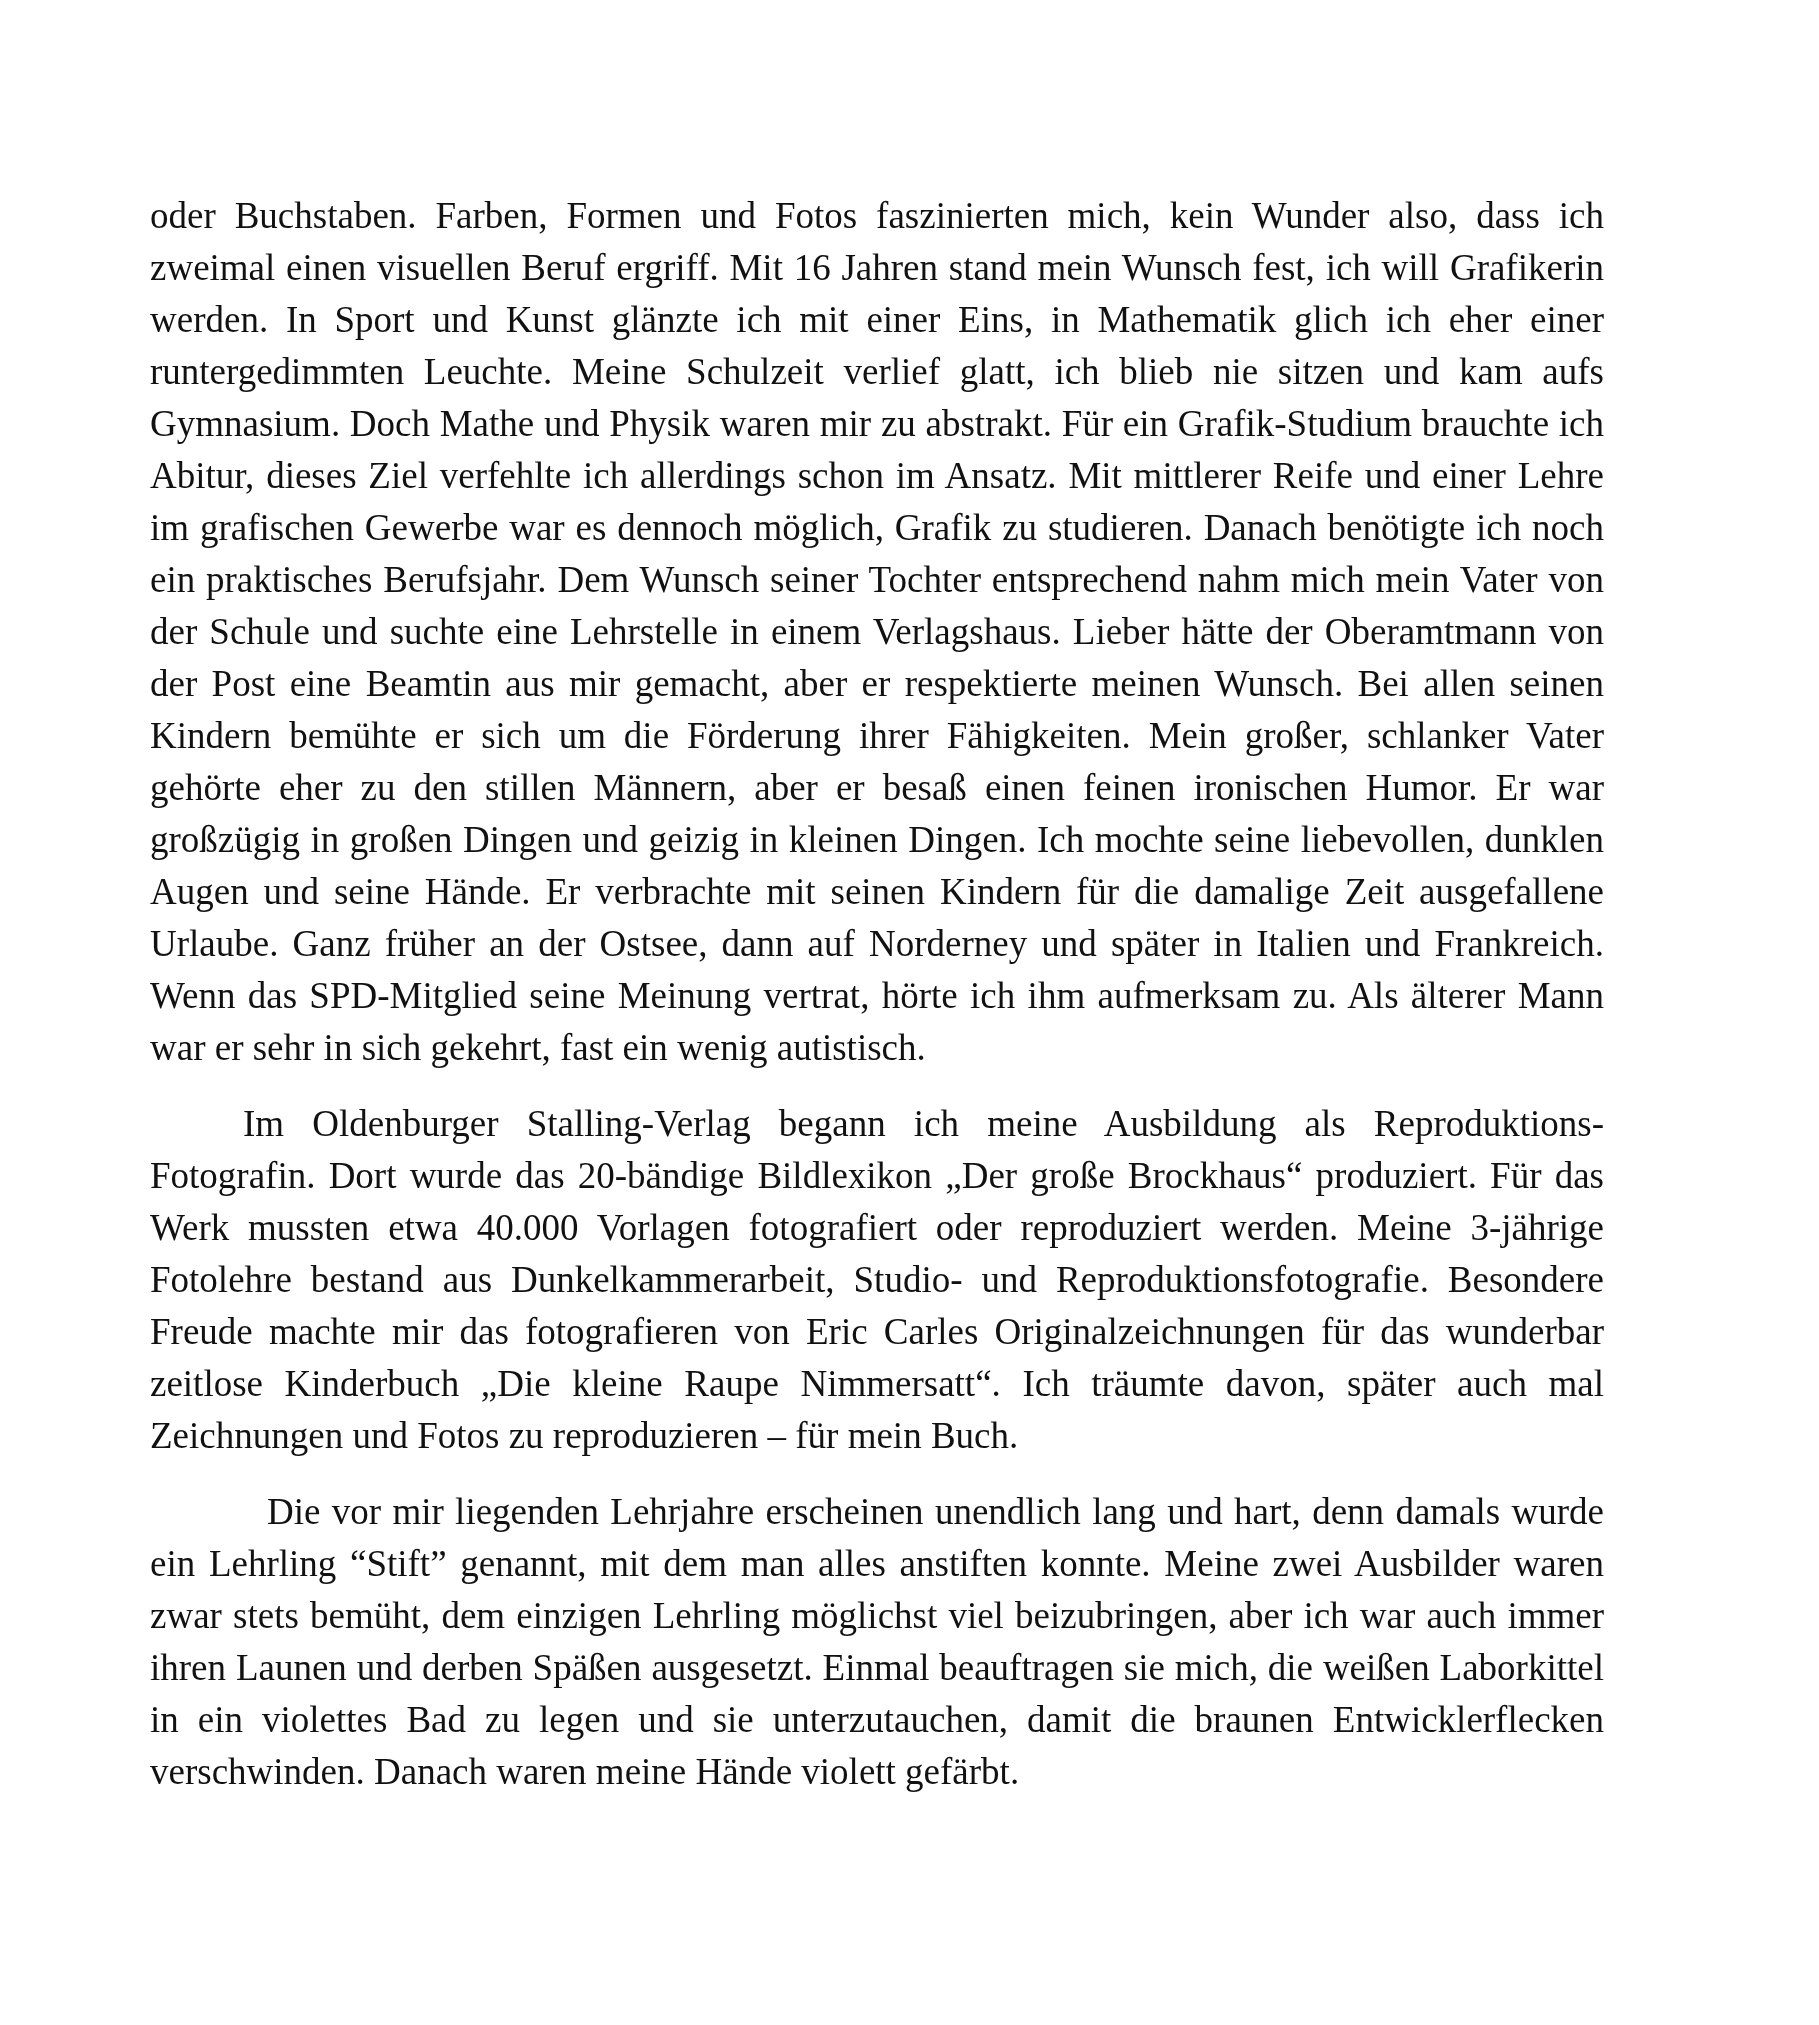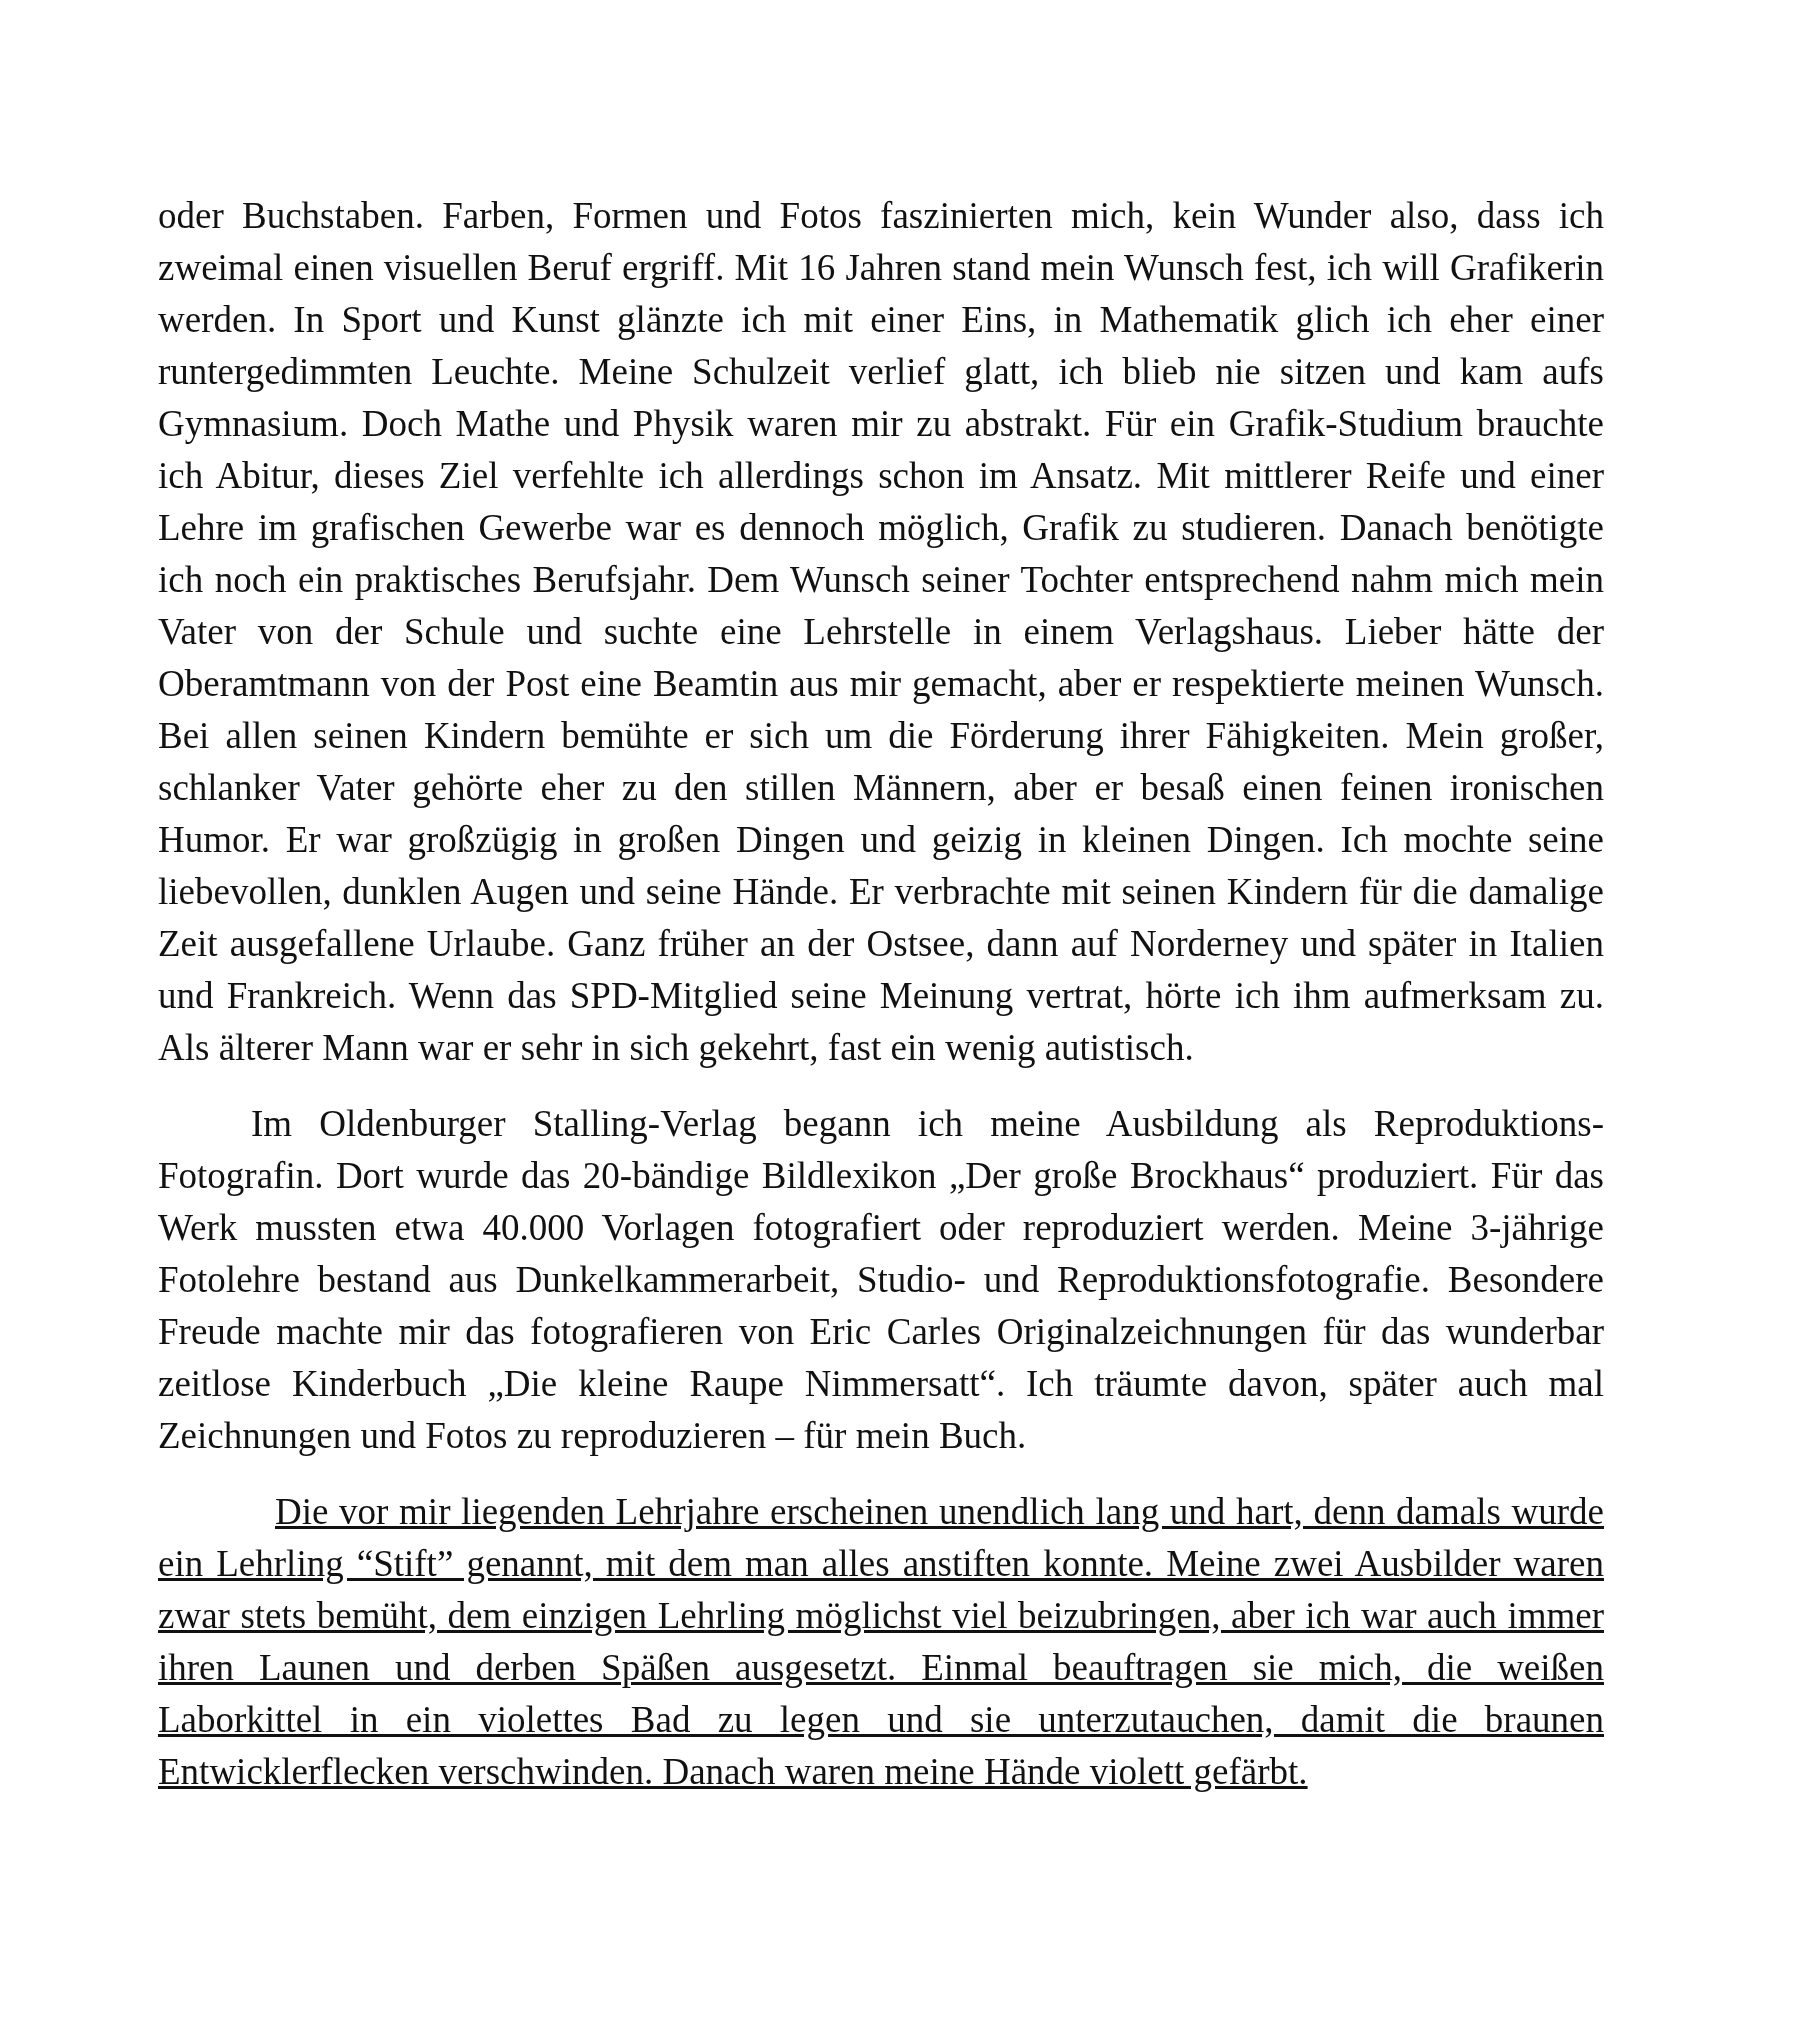--- a/index.html
+++ b/index.html
@@ -8,26 +8,26 @@
     position: absolute;
     left: 150px;
     top: 190px;
     width: 1454px;
     font-family: "Liberation Serif", "DejaVu Serif", serif;
     font-size: 37px;
     line-height: 52px;
     color: #111111;
   }
   .para {
-    margin: 0 0 24px 8px;
+    margin: 0 0 24px 0;
     text-align: justify;
     hyphens: manual;
   }
   .para.indent-1 { text-indent: 93px; }
-  .para.indent-2 { text-indent: 117px; text-decoration: underline; }
+  .para.indent-2 { text-indent: 117px; }
 </style>
 </head>
 <body>
 
 <div class="page">
   <p class="para">oder Buchstaben. Farben, Formen und Fotos faszinierten mich, kein Wunder also, dass ich zweimal einen visuellen Beruf ergriff. Mit 16 Jahren stand mein Wunsch fest, ich will Grafikerin werden. In Sport und Kunst glänzte ich mit einer Eins, in Mathematik glich ich eher einer runtergedimmten Leuchte. Meine Schulzeit verlief glatt, ich blieb nie sitzen und kam aufs Gymnasium. Doch Mathe und Physik waren mir zu abstrakt. Für ein Grafik-Studium brauchte ich Abitur, dieses Ziel verfehlte ich allerdings schon im Ansatz. Mit mittlerer Reife und einer Lehre im grafischen Gewerbe war es dennoch möglich, Grafik zu studieren. Danach benötigte ich noch ein praktisches Berufsjahr. Dem Wunsch seiner Tochter entsprechend nahm mich mein Vater von der Schule und suchte eine Lehrstelle in einem Verlagshaus. Lieber hätte der Oberamtmann von der Post eine Beamtin aus mir gemacht, aber er respektierte meinen Wunsch. Bei allen seinen Kindern bemühte er sich um die Förderung ihrer Fähigkeiten. Mein großer, schlanker Vater gehörte eher zu den stillen Männern, aber er besaß einen feinen ironischen Humor. Er war großzügig in großen Dingen und geizig in kleinen Dingen. Ich mochte seine liebevollen, dunklen Augen und seine Hände. Er verbrachte mit seinen Kindern für die damalige Zeit ausgefallene Urlaube. Ganz früher an der Ostsee, dann auf Norderney und später in Italien und Frank­reich. Wenn das SPD-Mitglied seine Meinung vertrat, hörte ich ihm aufmerksam zu. Als älterer Mann war er sehr in sich gekehrt, fast ein wenig autistisch.</p>
   <p class="para indent-1">Im Oldenburger Stalling-Verlag begann ich meine Ausbildung als Repro­duktions-Fotografin. Dort wurde das 20-bändige Bildlexikon „Der große Brock­haus“ produziert. Für das Werk mussten etwa 40.000 Vorlagen fotografiert oder reproduziert werden. Meine 3-jährige Fotolehre bestand aus Dunkelkammer­arbeit, Studio- und Reproduktionsfotografie. Besondere Freude machte mir das fotografieren von Eric Carles Originalzeichnungen für das wunderbar zeitlose Kinderbuch „Die kleine Raupe Nimmersatt“. Ich träumte davon, später auch mal Zeichnungen  und Fotos zu reproduzieren – für mein Buch.</p>
   <p class="para indent-2">Die vor mir liegenden Lehrjahre erscheinen unendlich lang und hart, denn damals wurde ein Lehrling “Stift” genannt, mit dem man alles anstiften konnte. Meine zwei Ausbilder waren zwar stets bemüht, dem einzigen Lehrling möglichst viel beizubringen, aber ich war auch immer ihren Launen und derben Späßen ausgesetzt. Einmal beauftragen sie mich, die weißen Laborkittel in ein violettes Bad zu legen und sie unterzutauchen, damit die braunen Entwicklerflecken verschwinden. Danach waren meine Hände violett gefärbt.</p>
 </div>
 

